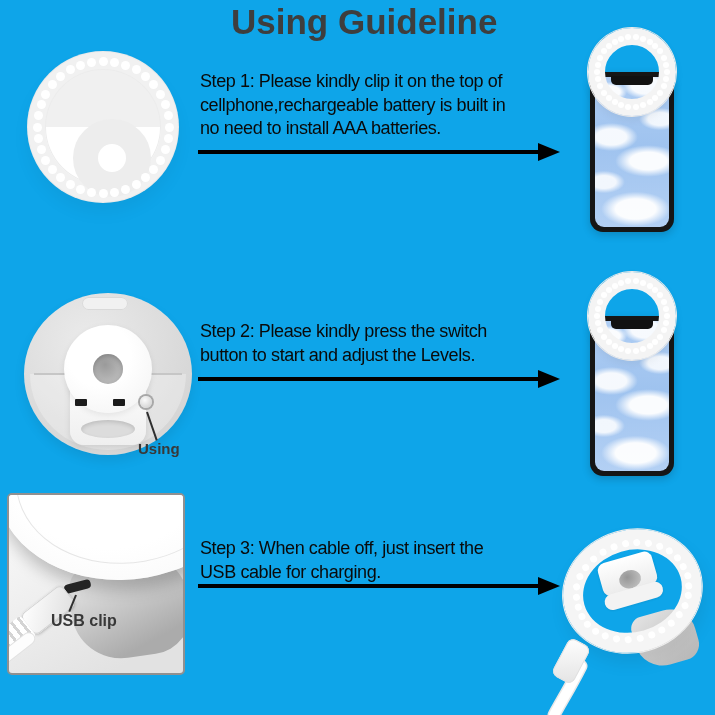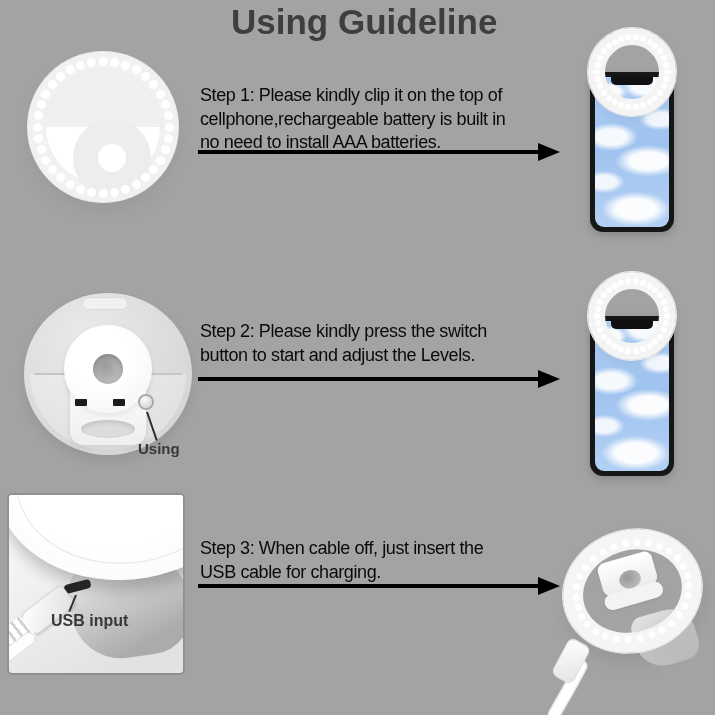--- a/index.html
+++ b/index.html
@@ -1,16 +1,16 @@
 <!DOCTYPE html>
 <html><head>
 <meta charset="utf-8">
 <style>
   html,body{margin:0;padding:0;background:#ffffff;}
-  .canvas{position:relative;width:715px;height:715px;background:#a3a3a3;overflow:hidden;
+  .canvas{position:relative;width:715px;height:715px;background:#0ea5e9;overflow:hidden;
           font-family:"Liberation Sans", sans-serif;}
   .canvas *{box-sizing:border-box;}
 
   
   .title{position:absolute;left:231px;top:2px;margin:0;font-size:35px;font-weight:bold;
          color:#3e3e3e;letter-spacing:0;}
 
   
   .step-text{position:absolute;left:200px;margin:0;font-size:18px;line-height:23.5px;
              letter-spacing:-0.4px;color:#0a0a0a;white-space:pre-line;}
@@ -165,21 +165,21 @@
         <div style="position: absolute; border-radius: 50%; pointer-events: none; width: 9px; height: 9px; background: rgb(255, 255, 255); left: calc(50% + 7px); top: calc(50% - 69.5px);"></div>
         <div style="position: absolute; border-radius: 50%; pointer-events: none; width: 9px; height: 9px; background: rgb(255, 255, 255); left: calc(50% + 18.1px); top: calc(50% - 66.5px);"></div>
         <div style="position: absolute; border-radius: 50%; pointer-events: none; width: 9px; height: 9px; background: rgb(255, 255, 255); left: calc(50% + 28.5px); top: calc(50% - 61.7px);"></div>
         <div style="position: absolute; border-radius: 50%; pointer-events: none; width: 9px; height: 9px; background: rgb(255, 255, 255); left: calc(50% + 37.9px); top: calc(50% - 55.1px);"></div>
         <div style="position: absolute; border-radius: 50%; pointer-events: none; width: 9px; height: 9px; background: rgb(255, 255, 255); left: calc(50% + 46.1px); top: calc(50% - 46.9px);"></div>
         <div style="position: absolute; border-radius: 50%; pointer-events: none; width: 9px; height: 9px; background: rgb(255, 255, 255); left: calc(50% + 52.7px); top: calc(50% - 37.5px);"></div>
         <div style="position: absolute; border-radius: 50%; pointer-events: none; width: 9px; height: 9px; background: rgb(255, 255, 255); left: calc(50% + 57.5px); top: calc(50% - 27.1px);"></div>
         <div style="position: absolute; border-radius: 50%; pointer-events: none; width: 9px; height: 9px; background: rgb(255, 255, 255); left: calc(50% + 60.5px); top: calc(50% - 16px);"></div>
       </div>
 
-    <p class="step-text" style="top:84px">Step 1: Please kindly clip it on the top of
+    <p class="step-text" style="top:70px">Step 1: Please kindly clip it on the top of
 cellphone,rechargeable battery is built in
 no need to install AAA batteries.</p>
 
     <div class="arrow" style="top:143px">
       <div class="shaft"></div>
       <div class="head"></div>
     </div>
 
     <div class="phone-unit" style="left:586px;top:28px">
       <div class="phone">
@@ -290,21 +290,21 @@
   <div>
     <div class="usb-frame">
       <div class="uf-clip"></div>
       <div class="uf-disc"></div>
       <div class="uf-discline"></div>
       <div class="uf-port"></div>
       <div class="uf-connector"></div>
       <div class="uf-ribs"></div>
       <div class="uf-cable"></div>
       <div class="uf-pointer"></div>
-      <div class="uf-label">USB input</div>
+      <div class="uf-label">USB clip</div>
     </div>
 
     <p class="step-text" style="top:537px">Step 3: When cable off, just insert the
 USB cable for charging.</p>
 
     <div class="arrow" style="top:577px">
       <div class="shaft"></div>
       <div class="head"></div>
     </div>
 

